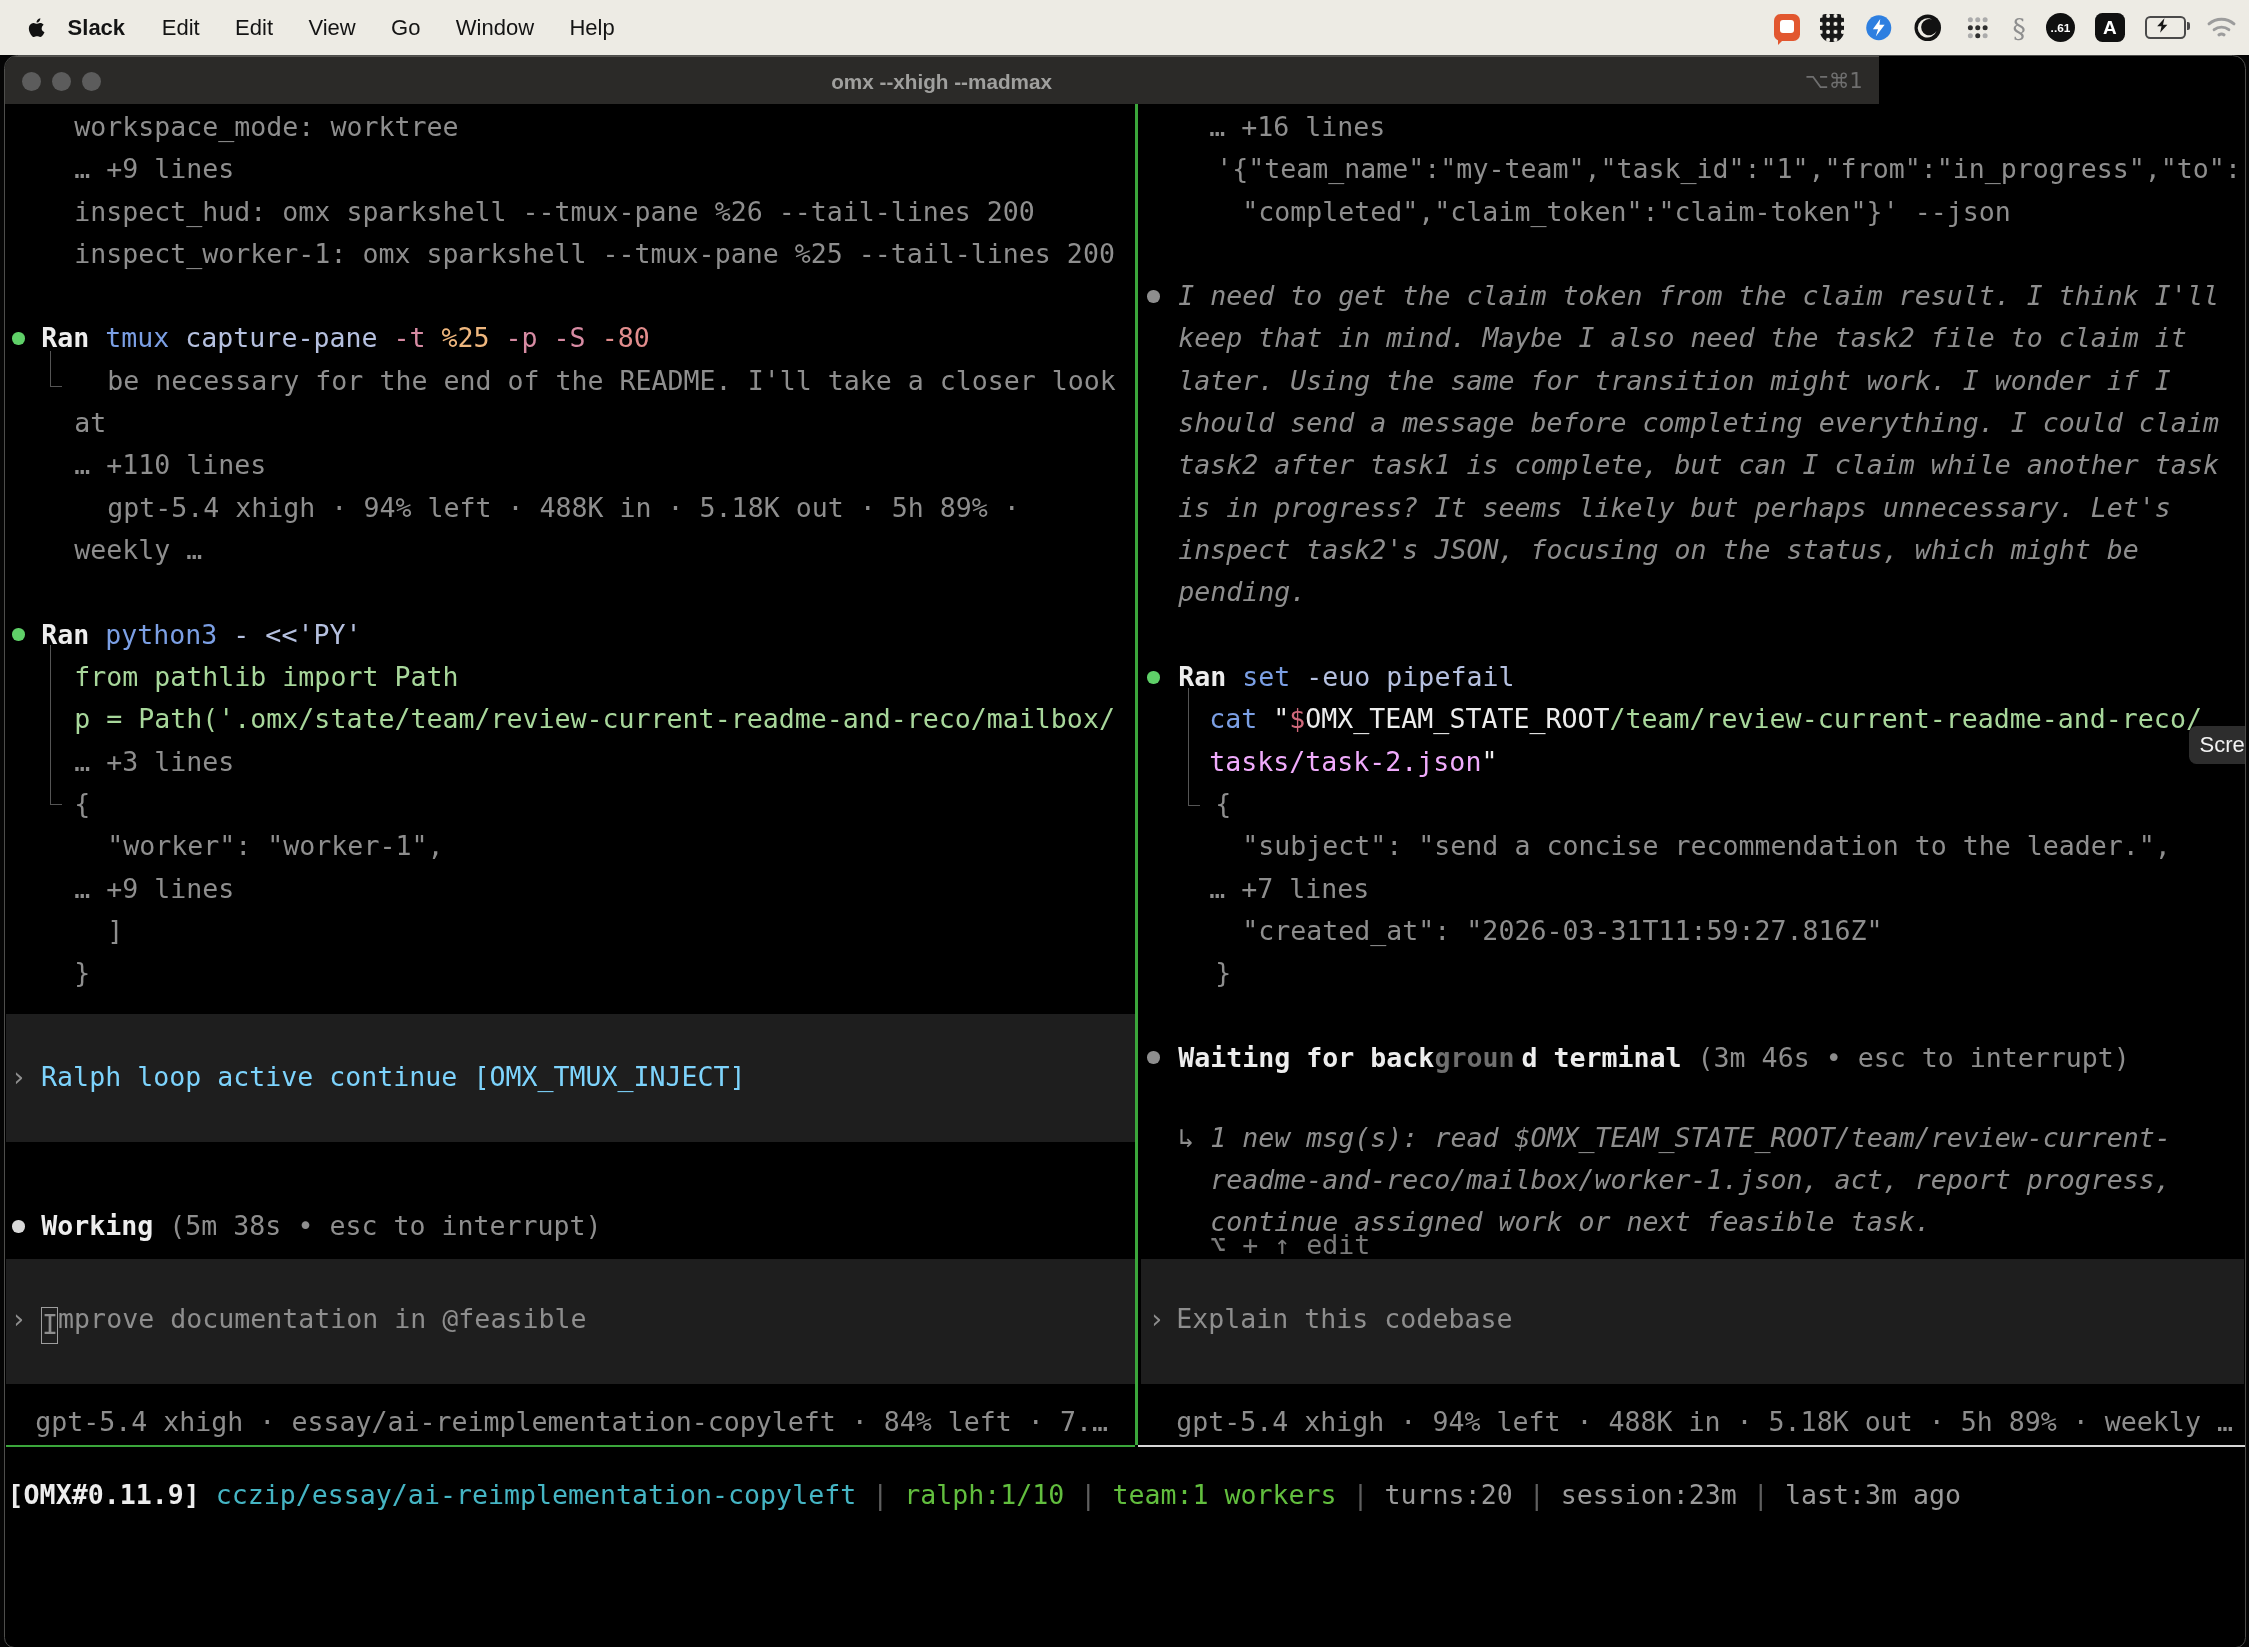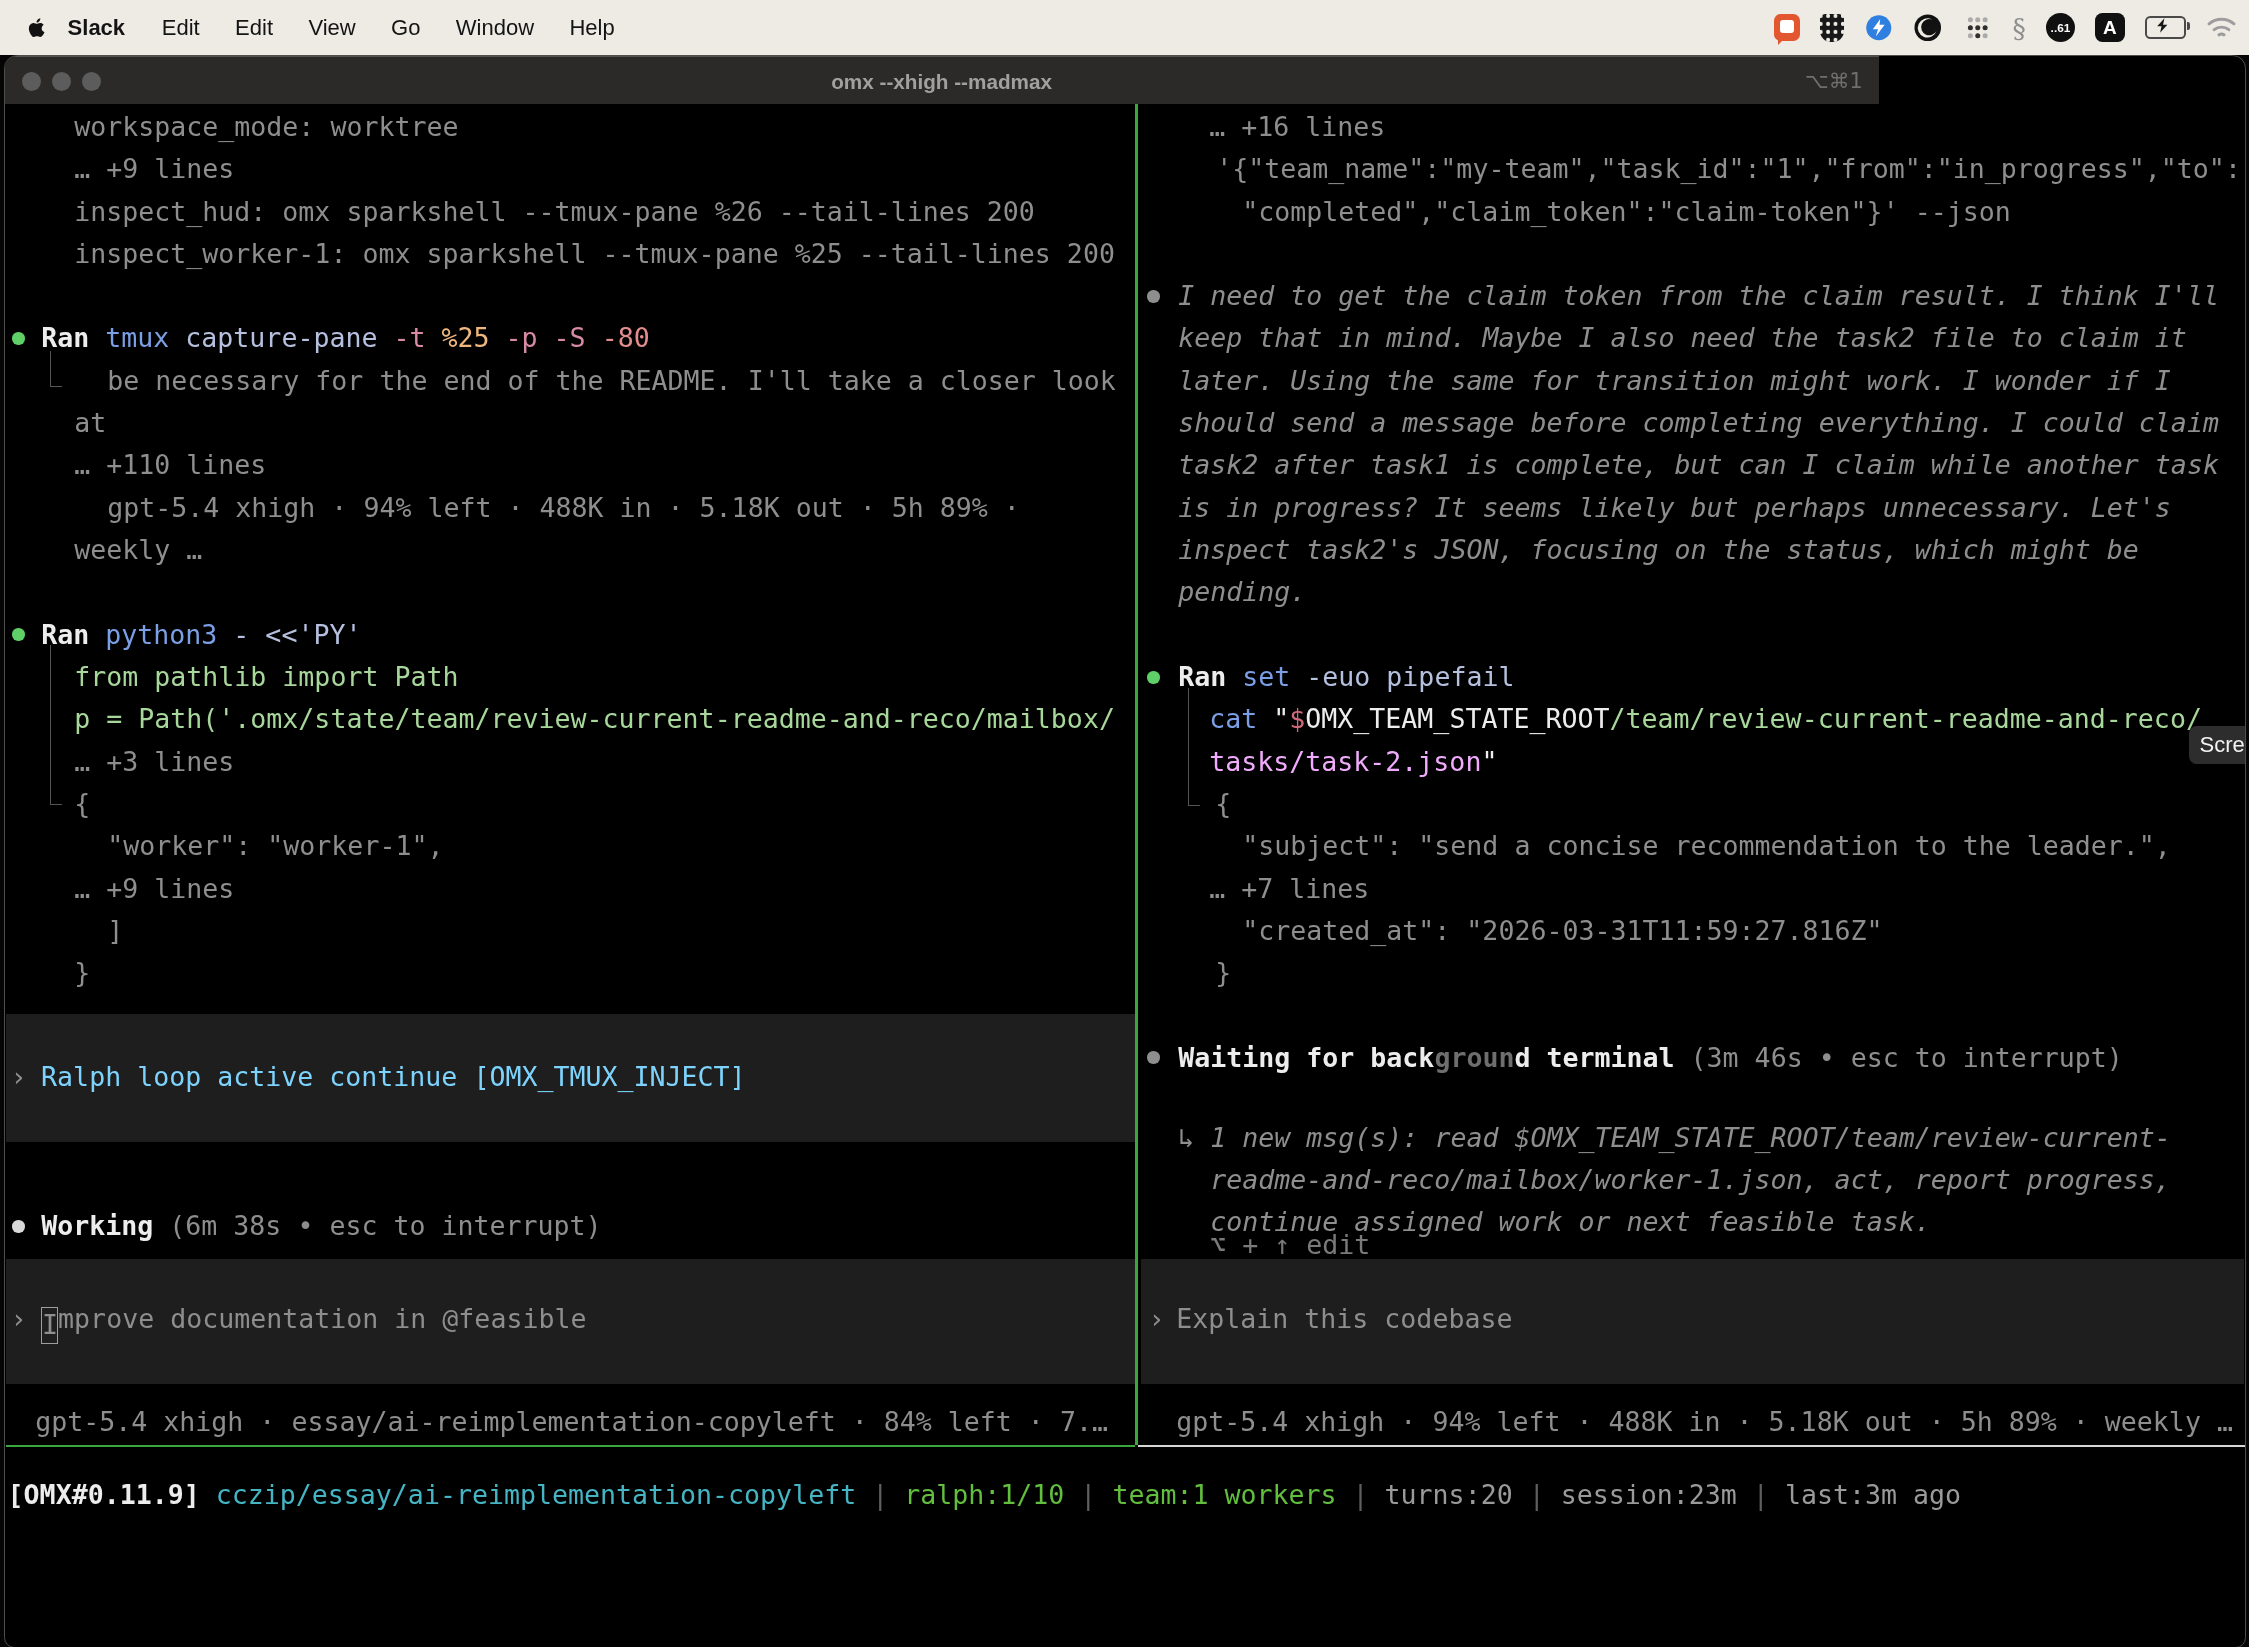--- a/index.html
+++ b/index.html
@@ -165,21 +165,21 @@
         <div class="r lx2" style="top:867px">… +9 lines</div>
         <div class="r lx3" style="top:909px">]</div>
         <div class="r lx2" style="top:951px">}</div>
 
         <div class="band" style="left:5.9px;top:1013px;width:1129px;height:128px">
           <span class="r" style="left:4.4px;top:42px">›</span>
           <span class="r lt" style="left:35px;top:42px">Ralph loop active continue [OMX_TMUX_INJECT]</span>
         </div>
 
         <span class="dot" style="left:11.8px;top:1219px;background:#D9D9D9"></span>
-        <div class="r lx1" style="top:1204px"><span style="color: rgb(237, 237, 237); font-weight: bold; margin-top: 34px;">Working</span><span style="color: rgb(142, 142, 142);"> (6m 38s • esc to interrupt)</span></div>
+        <div class="r lx1" style="top:1204px"><span style="color: rgb(237, 237, 237); font-weight: bold; margin-top: 34px;">Working</span><span style="color: rgb(142, 142, 142);"> (5m 38s • esc to interrupt)</span></div>
 
         <div class="band" style="left:5.9px;top:1258px;width:1129px;height:125px">
           <span class="r" style="left:4.4px;top:39px">›</span>
           <span class="r" style="left:35px;top:39px"><span class="cur">I</span><span>mprove documentation in @feasible</span></span>
         </div>
 
         <div class="r" style="left:35px;top:1400px">gpt-5.4 xhigh · essay/ai-reimplementation-copyleft · 84% left · 7.…</div>
       </div>
 
       <div class="vdiv"></div>
@@ -208,21 +208,21 @@
         <div class="r rx2" style="top:740px"><span style="color: #f0abfc;">tasks/task-2.json</span><span style="color: rgb(237, 237, 237);">"</span></div>
         <div class="r" style="left:1215px;top:782px">{</div>
         <div class="r rx3" style="top:824px">"subject": "send a concise recommendation to the leader.",</div>
         <div class="r rx2" style="top:867px">… +7 lines</div>
         <div class="r rx3" style="top:909px">"created_at": "2026-03-31T11:59:27.816Z"</div>
         <div class="r" style="left:1215px;top:951px">}</div>
 
         <div class="tooltip">Scre</div>
 
         <span class="dot" style="left:1147px;top:1050px;background:#8E8E8E"></span>
-        <div class="r rx1" style="top:1036px"><span style="color: rgb(237, 237, 237); font-weight: bold;">Waiting for back</span><span style="color: rgb(110, 110, 110); font-weight: bold;">groun</span><span style="color: rgb(237, 237, 237); font-weight: bold;">d terminal</span><span style="color: rgb(142, 142, 142); text-align: center;"> (3m 46s • esc to interrupt)</span></div>
+        <div class="r rx1" style="top:1036px"><span style="color: rgb(237, 237, 237); font-weight: bold;">Waiting for back</span><span style="color: rgb(110, 110, 110); font-weight: bold;">groun</span><span style="color: rgb(237, 237, 237); font-weight: bold; margin-left: 7px;">d terminal</span><span style="color: rgb(142, 142, 142); text-align: center;"> (3m 46s • esc to interrupt)</span></div>
 
         <div class="r rx1 it" style="top:1116px">↳ 1 new msg(s): read $OMX_TEAM_STATE_ROOT/team/review-current-</div>
         <div class="r" style="left:1210px;top:1158px"><span class="it">readme-and-reco/mailbox/worker-1.json, act, report progress,</span></div>
         <div class="r" style="left:1210px;top:1200px"><span class="it">continue assigned work or next feasible task.</span></div>
         <div class="r" style="left:1210px;top:1228px;line-height:32px;height:32px;color:#7A7A7A">⌥ + ↑ edit</div>
 
         <div class="band" style="left:1141px;top:1258px;width:1103px;height:125px">
           <span class="r" style="left:7.4px;top:39px">›</span>
           <span class="r" style="left:35px;top:39px">Explain this codebase</span>
         </div>

